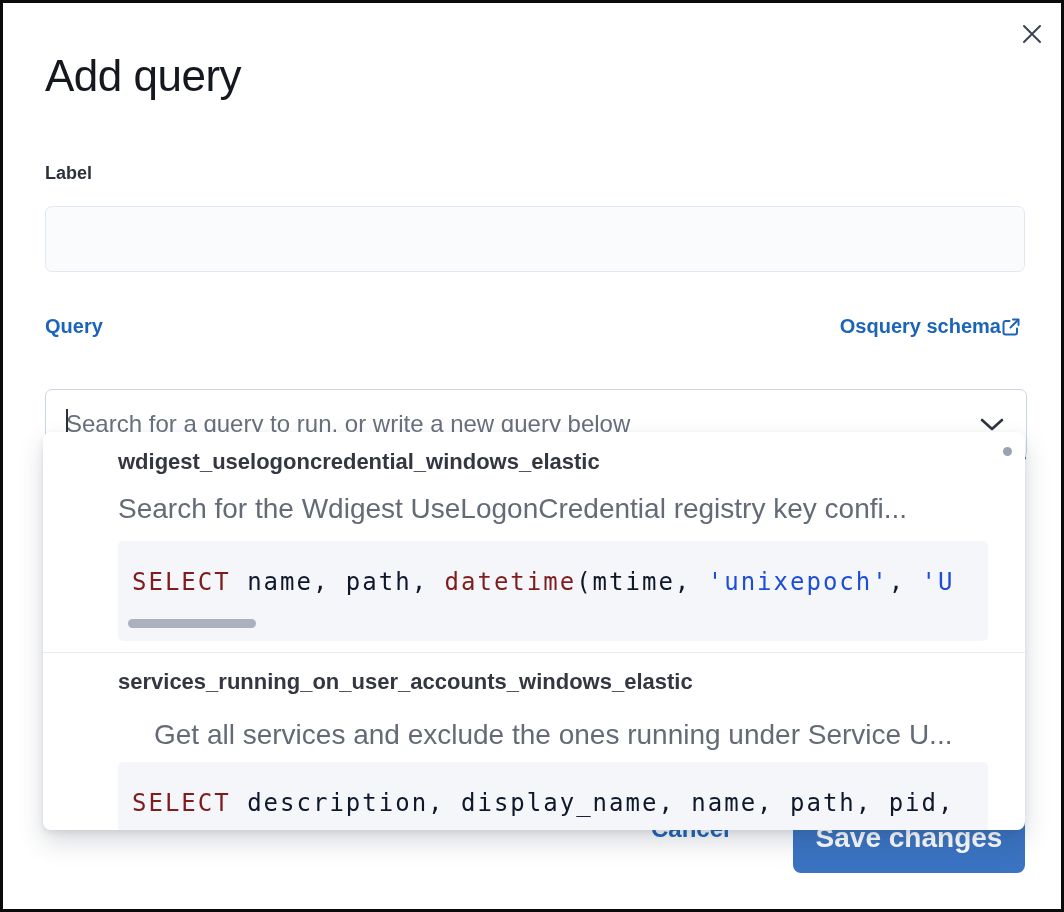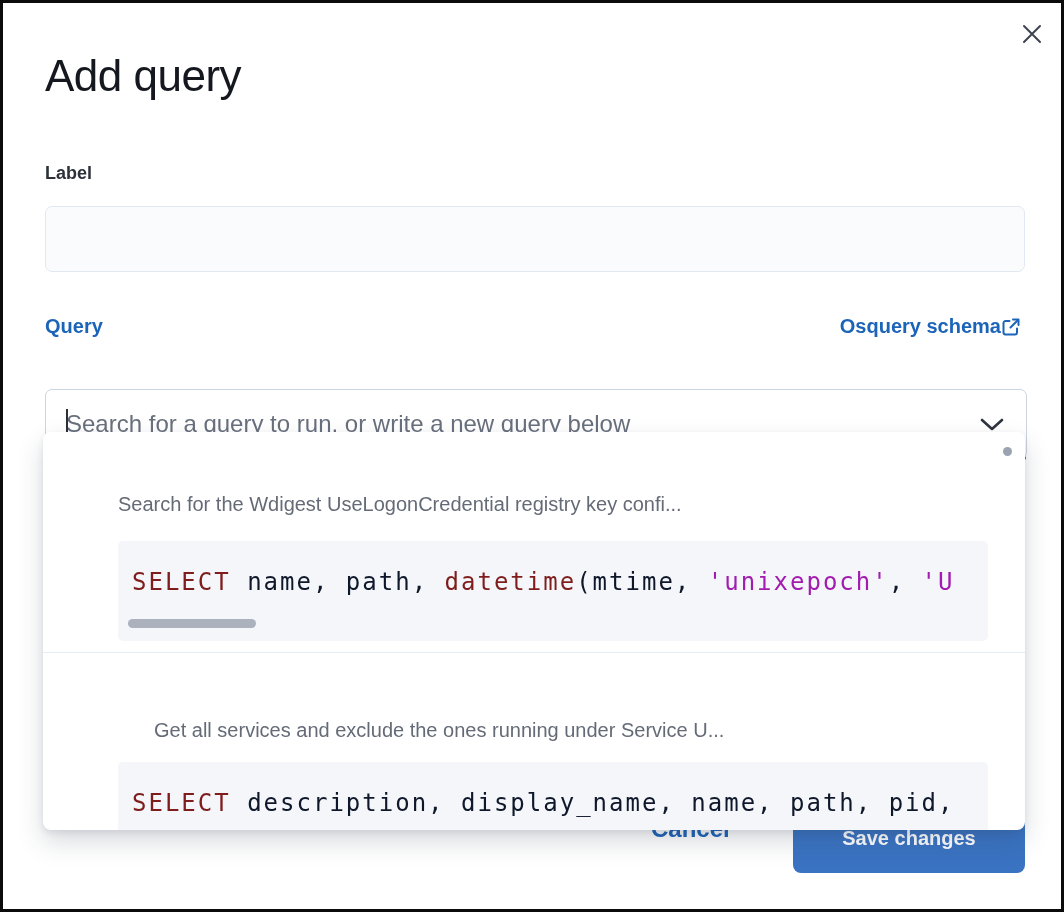--- a/index.html
+++ b/index.html
@@ -78,32 +78,32 @@
   .vscroll-dot {
     position:absolute; right:13px; top:15px; width:9px; height:9px;
     border-radius:50%; background:#9aa4b1;
   }
   .opt-title {
     position:absolute; left:75px; right:40px;
     font-size:22px; font-weight:700; color:#343741; white-space:nowrap; overflow:hidden;
   }
   .opt-desc {
     position:absolute; left:75px; right:40px;
-    font-size:20px; color:#646b77; white-space:nowrap; overflow:hidden;
+    font-size:28px; color:#646b77; white-space:nowrap; overflow:hidden;
   }
   .code-block {
     position:absolute; left:75px; right:37px; height:100px;
     background:#f4f6fa; border-radius:5px;
     font-family:"DejaVu Sans Mono", monospace;
     font-size:24px; letter-spacing:2px; color:#343741;
     white-space:nowrap; overflow:hidden;
     padding:27px 0 0 14px;
   }
   .tok-kw  { color:#7f1d1d; }
-  .tok-str { color:#a21caf; }
+  .tok-str { color:#1d4ed8; }
   .tok-txt { color:#0f172a; }
   .hscroll-thumb {
     position:absolute; left:10px; bottom:13px; width:128px; height:9px;
     border-radius:4.5px; background:#abb2bd; cursor:pointer;
   }
   .opt-separator {
     position:absolute; left:0; right:0; top:220px; height:1px; background:#e7ebf2;
   }
   #opt1-title { top:17px; }
   #opt1-desc  { top:61px; }
@@ -116,21 +116,21 @@
   .cancel-btn {
     position:absolute; left:648px; top:812px; z-index:1;
     background:none; border:none; cursor:pointer;
     font-family:"Liberation Sans", sans-serif;
     font-size:24px; font-weight:700; color:#1c64b8;
   }
   .save-btn {
     position:absolute; left:790px; top:800px; width:232px; height:70px; z-index:1;
     background:#3a73c2; border:none; border-radius:8px; cursor:pointer;
     font-family:"Liberation Sans", sans-serif;
-    font-size:20px; font-weight:700; color:#ffffff;
+    font-size:28px; font-weight:700; color:#ffffff;
     display:flex; align-items:center; justify-content:center;
   }
   svg { display:block; }
 </style>
 </head>
 <body>
 
 <button class="close-btn">
   <span>
     <svg width="30" height="30" viewBox="0 0 30 30">
@@ -162,28 +162,30 @@
   <span class="combo-chevron">
     <svg width="24" height="14" viewBox="0 0 24 14">
       <path d="M2 2 L12 11 L22 2" stroke="#2f3440" stroke-width="2.6" fill="none" stroke-linecap="round" stroke-linejoin="round"></path>
     </svg>
   </span>
 </div>
 
 <div class="dropdown-panel">
   <div class="vscroll-dot"></div>
 
+  <div class="opt-title" id="opt1-title">wdigest_uselogoncredential_windows_elastic</div>
   <div class="opt-desc" id="opt1-desc">Search for the Wdigest UseLogonCredential registry key confi...</div>
   <div class="code-block" id="opt1-code">
     <span class="tok-kw">SELECT</span><span class="tok-txt"> name, path, </span><span class="tok-kw">datetime</span><span class="tok-txt">(mtime, </span><span class="tok-str">'unixepoch'</span><span class="tok-txt">, </span><span class="tok-str">'U</span>
     <div class="hscroll-thumb"></div>
   </div>
 
   <div class="opt-separator"></div>
 
+  <div class="opt-title" id="opt2-title">services_running_on_user_accounts_windows_elastic</div>
   <div class="opt-desc" id="opt2-desc">Get all services and exclude the ones running under Service U...</div>
   <div class="code-block" id="opt2-code">
     <span class="tok-kw">SELECT</span><span class="tok-txt"> description, display_name, name, path, pid,</span>
   </div>
 </div>
 
 <button class="cancel-btn">Cancel</button>
 <button class="save-btn">Save changes</button>
 
 </body></html>

